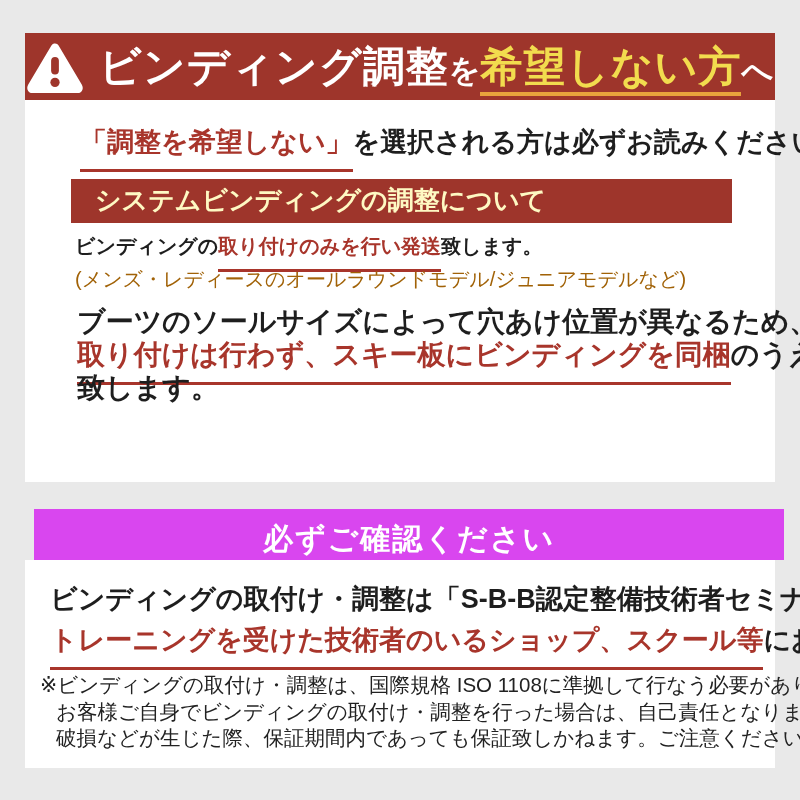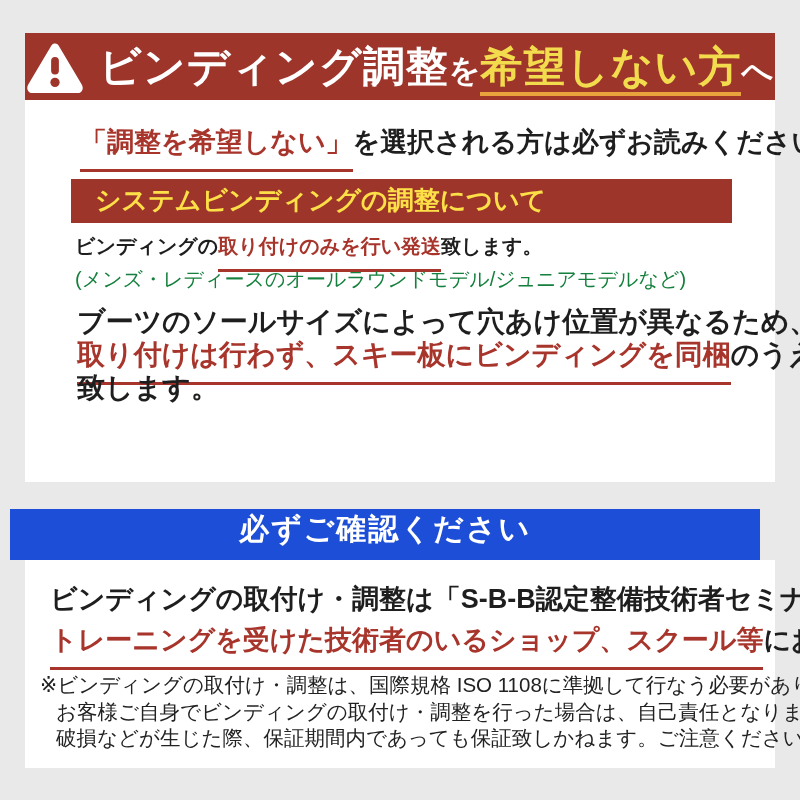--- a/index.html
+++ b/index.html
@@ -40,46 +40,46 @@
     font-size: 27px; font-weight: bold; white-space: nowrap;
   }
   .em-red {
     color: #a8352b;
     border-bottom: 3px solid #a8352b;
     padding-bottom: 12px;
   }
   .sub-banner {
     margin: 19px 43px 0 46px;
     background: #9e352b;
-    color: #fde047; font-weight: bold; font-size: 26px;
+    color: #fef9c3; font-weight: bold; font-size: 26px;
     padding: 4px 10px 5px 24px;
     white-space: nowrap;
   }
   .sub-banner.second { margin-top: 24px; }
   .body-line {
     margin: 12px 0 0 50px;
     font-size: 20px; font-weight: bold; line-height: 1.17;
     white-space: nowrap;
   }
   .body-multi {
     margin: 13px 0 0 52px;
     font-size: 28px; font-weight: bold; line-height: 1.17;
     white-space: nowrap;
   }
   .note {
     margin: 8px 0 0 50px;
-    font-size: 20px; font-weight: normal; color: #15803d;
+    font-size: 20px; font-weight: normal; color: #a16207;
     white-space: nowrap;
   }
 
   
   .confirm-banner {
-    position: absolute; left: 10px; top: 509px; width: 750px; height: 51px;
-    background: #1d4ed8;
-    display: flex; align-items: flex-start; justify-content: center;
+    position: absolute; left: 34px; top: 509px; width: 750px; height: 51px;
+    background: #d946ef;
+    display: flex; align-items: flex-end; justify-content: center;
   }
   .confirm-banner .txt {
     color: #ffffff; font-weight: bold; font-size: 30px; letter-spacing: 2px;
   }
   .card2 {
     position: absolute; left: 25px; top: 560px; width: 750px; height: 208px;
     background: #ffffff;
   }
   .c2-line {
     margin: 22px 0 0 25px;

